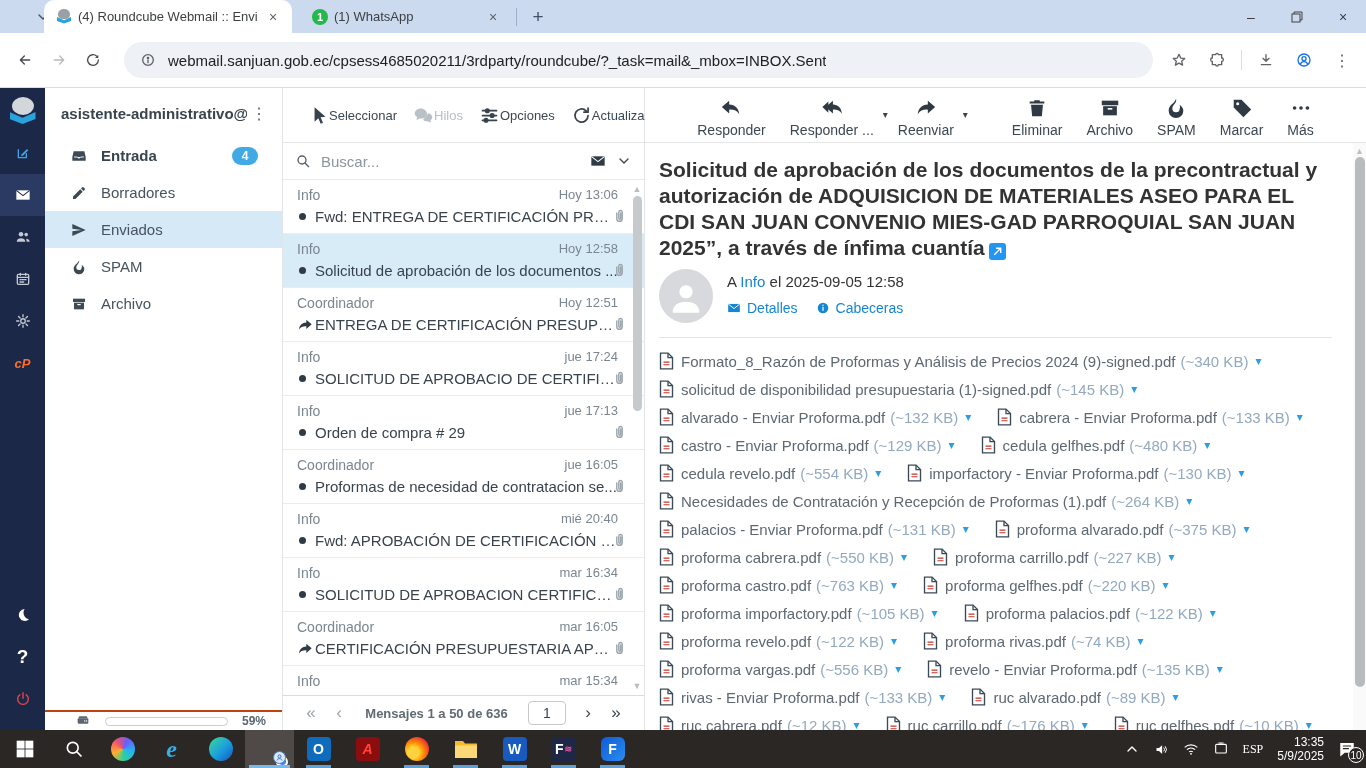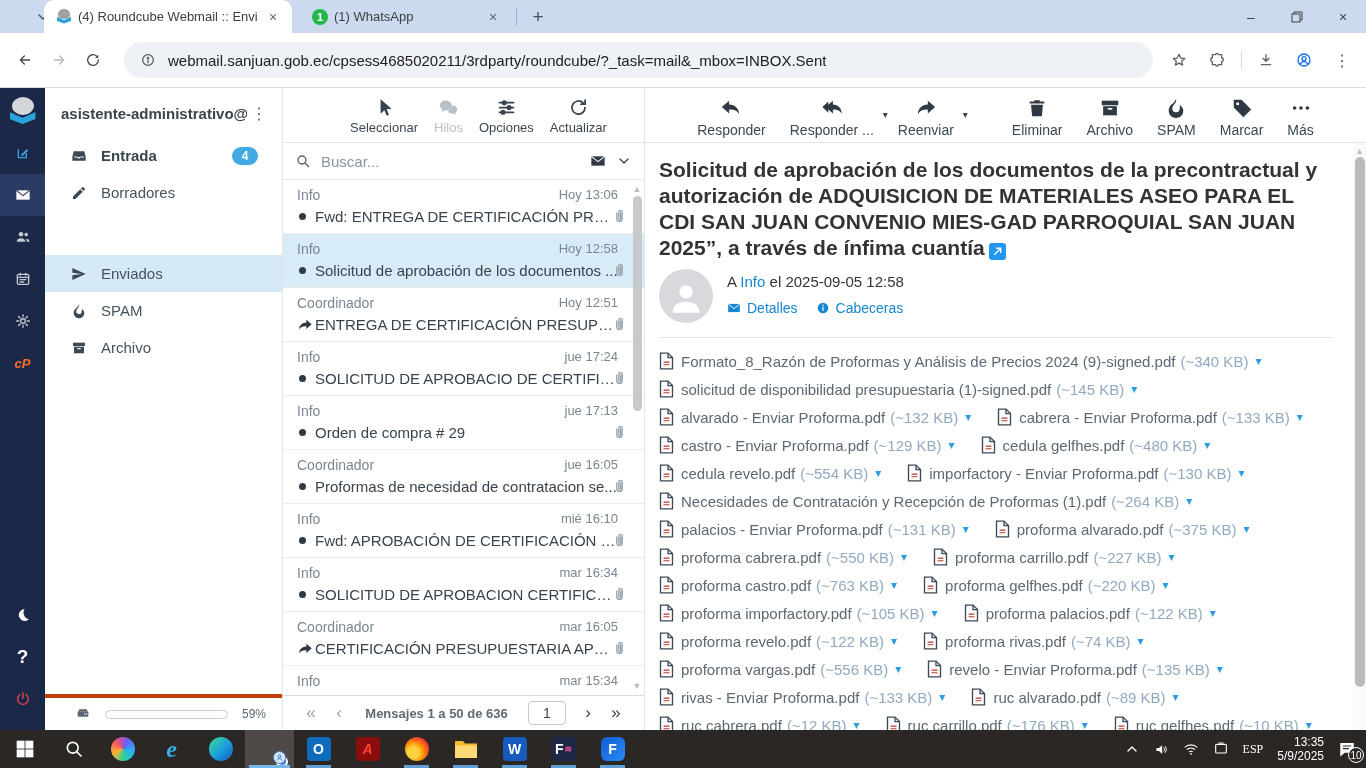--- a/index.html
+++ b/index.html
@@ -59,37 +59,37 @@
   .rail-moon { color:#fff; }
   .rail-help { color:#fff; font-size:19px; font-weight:bold; }
   .rail-power { color:#e8484f; margin-bottom:10px; }
 
   
   .folders { width:238px; flex:0 0 238px; border-right:1px solid #e2e5e8; position:relative; background:#fff; }
   .fold-head { display:flex; align-items:center; padding:16px 10px 14px 16px; }
   .fold-account { flex:1; font-size:15px; font-weight:bold; color:#38444e; white-space:nowrap; overflow:hidden; }
   .fold-menu { color:#5b6770; font-size:16px; padding:0 4px; letter-spacing:1px; }
   .folder { display:flex; align-items:center; height:37px; padding:0 24px; color:#3d4a55; }
-  .folder.selected { background:#d5eaf6;margin-top:44px; }
+  .folder.selected { background:#d5eaf6; }
   .folder .f-ico { width:20px; display:flex; justify-content:center; color:#3d4a55; }
   .folder .f-label { margin-left:12px; font-size:15px; color:#46535e; }
   .folder .f-label.strong { font-weight:bold; color:#38444e; }
   .folder .f-badge { margin-left:auto; background:#41aae4; color:#fff; font-size:12px; font-weight:bold;
     border-radius:9px; min-width:26px; height:18px; display:flex; align-items:center; justify-content:center; }
-  .quota { position:absolute; left:0; right:0; bottom:0; height:36px; border-top:4px solid #c2410c;
-    display:flex; align-items:center; padding:0 16px 0 30px; }
+  .quota { position:absolute; left:0; right:0; bottom:0; height:20px; border-top:2px solid #c2410c;
+    display:flex; align-items:center; padding:0 16px 0 30px;font-weight:bold; }
   .quota-ico { color:#5b6670; display:flex; }
   .quota-bar { width:125px; height:9px; border:1px solid #c9ced3; border-radius:5px; margin-left:14px; background:#fff; overflow:hidden; }
   .quota-fill { height:100%; background:#4cb0ea; border-radius:5px; }
   .quota-pct { margin-left:14px; font-size:12px; color:#5b6670; }
 
   
   .maillist { width:362px; flex:0 0 362px; border-right:1px solid #e2e5e8; display:flex; flex-direction:column; position:relative; background:#fff; }
   .list-toolbar { height:55px; border-bottom:1px solid #e4e6e8; display:flex; align-items:center; justify-content:center; gap:16px; padding-left:30px; flex:0 0 55px; }
-  .lt-btn { display:flex; flex-direction:column; align-items:center; color:#39434e; }
+  .lt-btn { display:flex; align-items:center; color:#39434e; }
   .lt-btn .lt-ico { height:24px; display:flex; align-items:center; }
   .lt-btn .lt-label { font-size:13px; color:#3b4752; margin-top:1px; }
   .lt-btn.disabled, .lt-btn.disabled .lt-label { color:#b9c0c6; }
   .searchrow { height:37px; border-bottom:1px solid #e7e9eb; display:flex; align-items:center; padding:0 12px; flex:0 0 37px; }
   .searchrow .s-ico { color:#55606a; display:flex; }
   .search-input { border:none; outline:none; background:transparent; flex:1; margin-left:10px; font-size:15px; color:#38444e;
     font-family:"Liberation Sans",sans-serif; }
   .search-input::placeholder { color:#8b959e; }
   .searchrow .s-scope { color:#2f3a44; display:flex; margin-right:10px; }
   .searchrow .s-caret { color:#444; display:flex; }
@@ -594,21 +594,21 @@
     </div>
     <span class="m-clip" style="font-size: 17px;">
               <svg width="1em" height="1em" viewBox="0 0 24 24" fill="none" stroke="currentColor" stroke-width="2" stroke-linecap="round" stroke-linejoin="round">
                 <path d="M8.2 7v8a3.8 3.8 0 0 0 7.6 0V6a2.4 2.4 0 0 0-4.8 0v8.6a1.3 1.3 0 0 0 2.6 0V7"></path>
               </svg>
             </span>
   </div>
           <div class="msg">
     <div class="m-top">
       <span class="m-sender">Info</span>
-      <span class="m-date">mié 16:10</span>
+      <span class="m-date">mié 20:40</span>
     </div>
     <div class="m-sub">
       <span class="m-flag">
                 <span class="dot"></span>
               </span>
       <span class="m-text">Fwd: APROBACIÓN DE CERTIFICACIÓN PRE...</span>
     </div>
     <span class="m-clip" style="font-size: 17px;">
               <svg width="1em" height="1em" viewBox="0 0 24 24" fill="none" stroke="currentColor" stroke-width="2" stroke-linecap="round" stroke-linejoin="round">
                 <path d="M8.2 7v8a3.8 3.8 0 0 0 7.6 0V6a2.4 2.4 0 0 0-4.8 0v8.6a1.3 1.3 0 0 0 2.6 0V7"></path>

